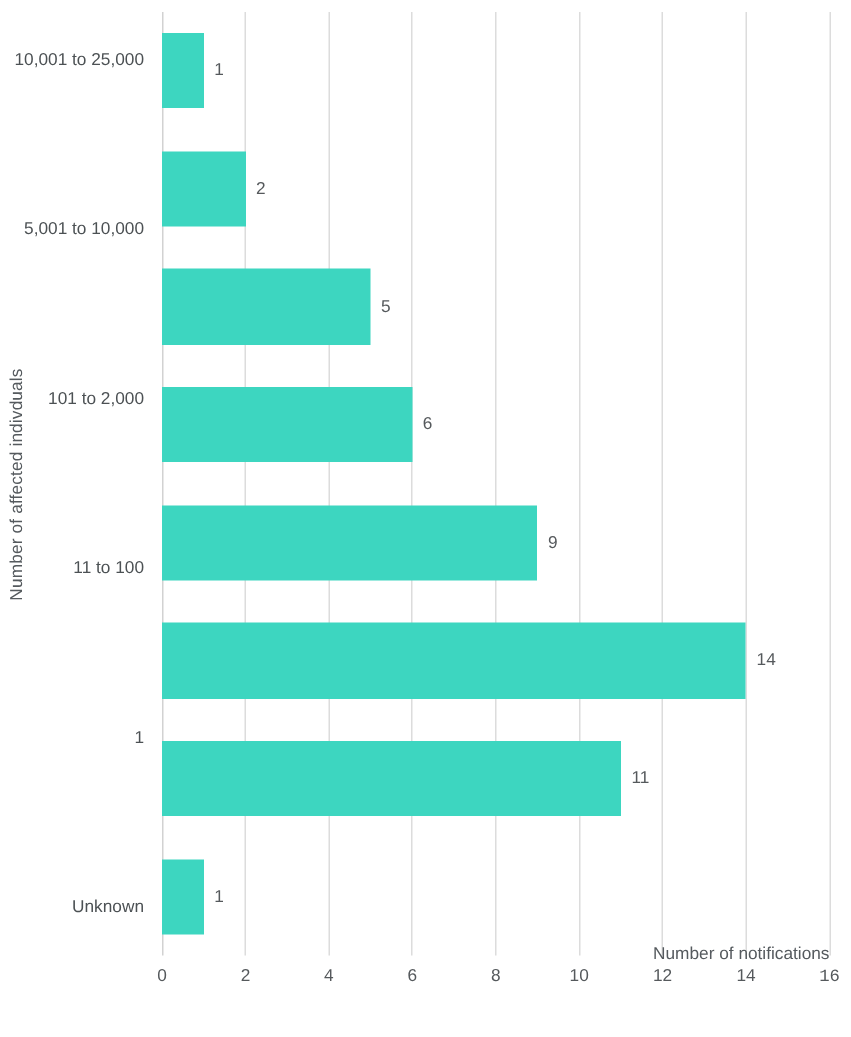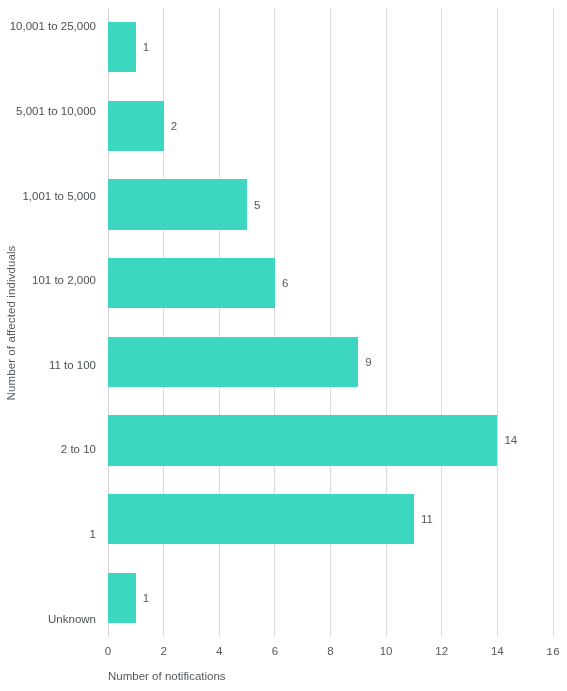--- a/index.html
+++ b/index.html
@@ -130,44 +130,42 @@
     top: 0;
     transform: translateX(-50%);
     font-size: 11.5px;
     color: #55595c;
     white-space: nowrap;
   }
 
   #x-axis-title {
     position: absolute;
     left: 108px;
-    top: 670px;
+    top: 630px;
     width: 445px;
-    text-align: left;
+    text-align: right;
     font-size: 11.5px;
     color: #555a5e;
     white-space: nowrap;
   }
 </style>
 </head>
 <body>
 
 <div id="chart-root">
 
   <div id="y-axis-title">
     <span>Number of affected indivduals</span>
   </div>
 
   <div id="y-tick-labels">
       <div class="y-tick-label">10,001 to 25,000</div>
       <div class="y-tick-label">5,001 to 10,000</div>
-      <div class="y-tick-label">1,001 to 5,000</div>
       <div class="y-tick-label">101 to 2,000</div>
       <div class="y-tick-label">11 to 100</div>
-      <div class="y-tick-label">2 to 10</div>
       <div class="y-tick-label">1</div>
       <div class="y-tick-label">Unknown</div>
     </div>
 
   <div id="plot-area">
     <div id="gridlines">
         <div class="gridline axis-line" style="left: calc(0% - 0.5px); background: rgb(210, 210, 210);"></div>
         <div class="gridline" style="left: calc(12.5% - 0.5px); background: rgb(220, 220, 220);"></div>
         <div class="gridline" style="left: calc(25% - 0.5px); background: rgb(220, 220, 220);"></div>
         <div class="gridline" style="left: calc(37.5% - 0.5px); background: rgb(220, 220, 220);"></div>

